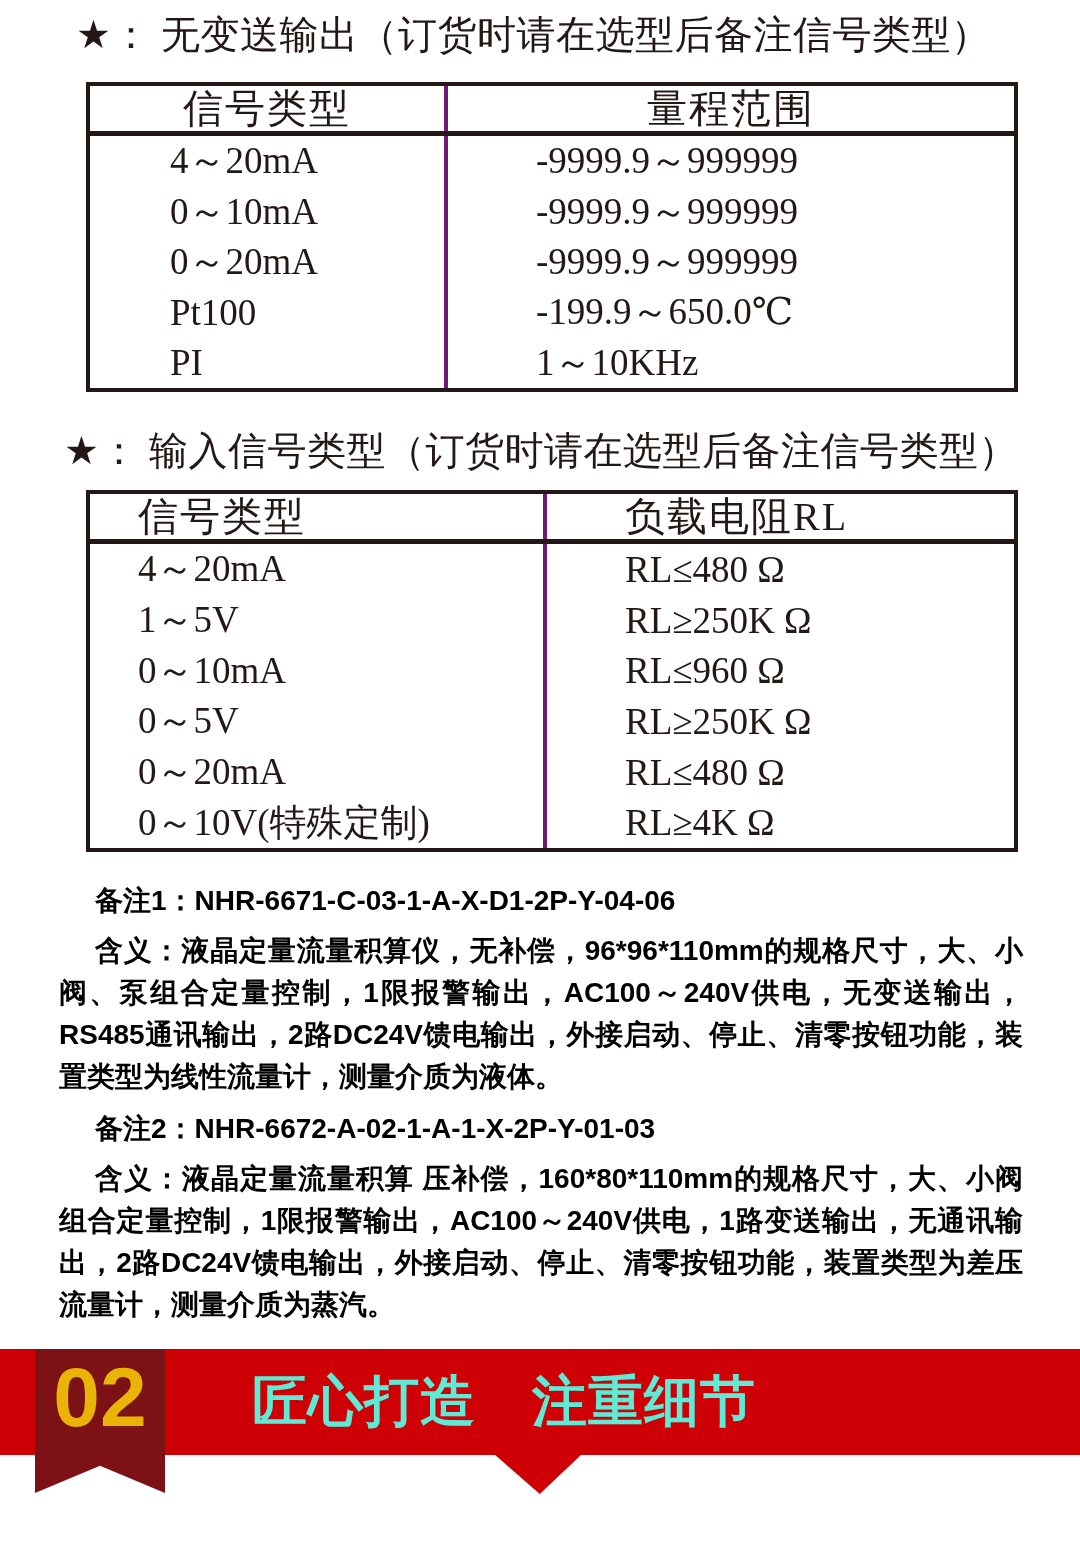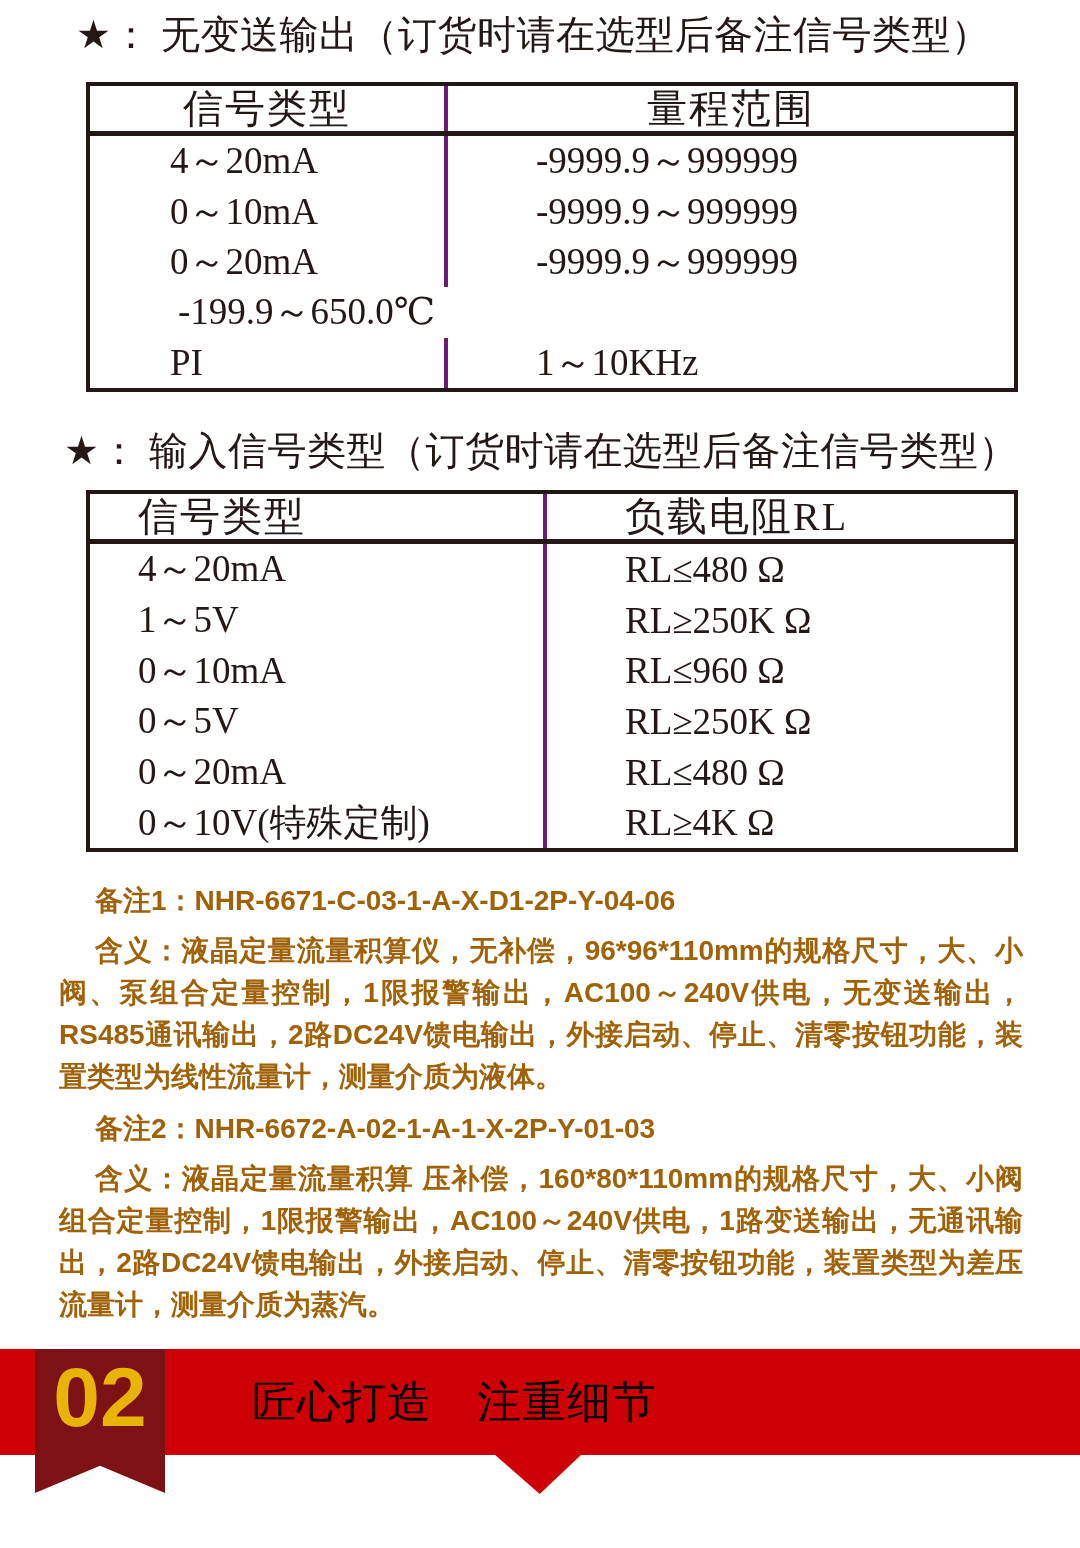--- a/index.html
+++ b/index.html
@@ -74,45 +74,45 @@
   #table-output .td.c2 { padding-left: 78px; }
 
   
   .notes {
     position: absolute;
     left: 59px;
     top: 880px;
     width: 964px;
     font-family: "Liberation Sans", "DejaVu Sans", sans-serif;
     font-weight: 700;
-    color: #a16207;
+    color: #000000;
     font-size: 28px;
     line-height: 42px;
   }
   .note-label { padding-left: 36px; margin-bottom: 8px; }
   .note-body  { text-indent: 36px; margin-bottom: 10px; text-align: justify; }
 
   
   .banner-band {
     position: absolute;
     left: 0; top: 1349px;
     width: 1080px; height: 106px;
     background: #ce0005;
   }
   .banner-title {
     position: absolute;
     left: 252px; top: 0;
     height: 106px;
     display: flex;
     align-items: center;
     font-family: "Liberation Sans", "DejaVu Sans", sans-serif;
-    font-weight: 400;
-    font-size: 44px;
+    font-weight: 700;
+    font-size: 55px;
     letter-spacing: 1px;
-    color: #000000;
+    color: #5eead4;
     white-space: nowrap;
   }
   .banner-tail {
     position: absolute;
     left: 494px; top: 1454px;
     width: 88px; height: 40px;
     background: #ce0005;
     clip-path: polygon(0 0, 100% 0, 52% 100%);
   }
   .banner-ribbon {
@@ -154,20 +154,21 @@
       </div>
       <div class="tr">
         <div class="td c1">0～10mA</div>
         <div class="td c2">-9999.9～999999</div>
       </div>
       <div class="tr">
         <div class="td c1">0～20mA</div>
         <div class="td c2">-9999.9～999999</div>
       </div>
       <div class="tr">
+        <div class="td c1">Pt100</div>
         <div class="td c2">-199.9～650.0℃</div>
       </div>
       <div class="tr">
         <div class="td c1">PI</div>
         <div class="td c2">1～10KHz</div>
       </div>
     </div>
   </div>
 
   <div class="sec-heading" id="heading-output">

